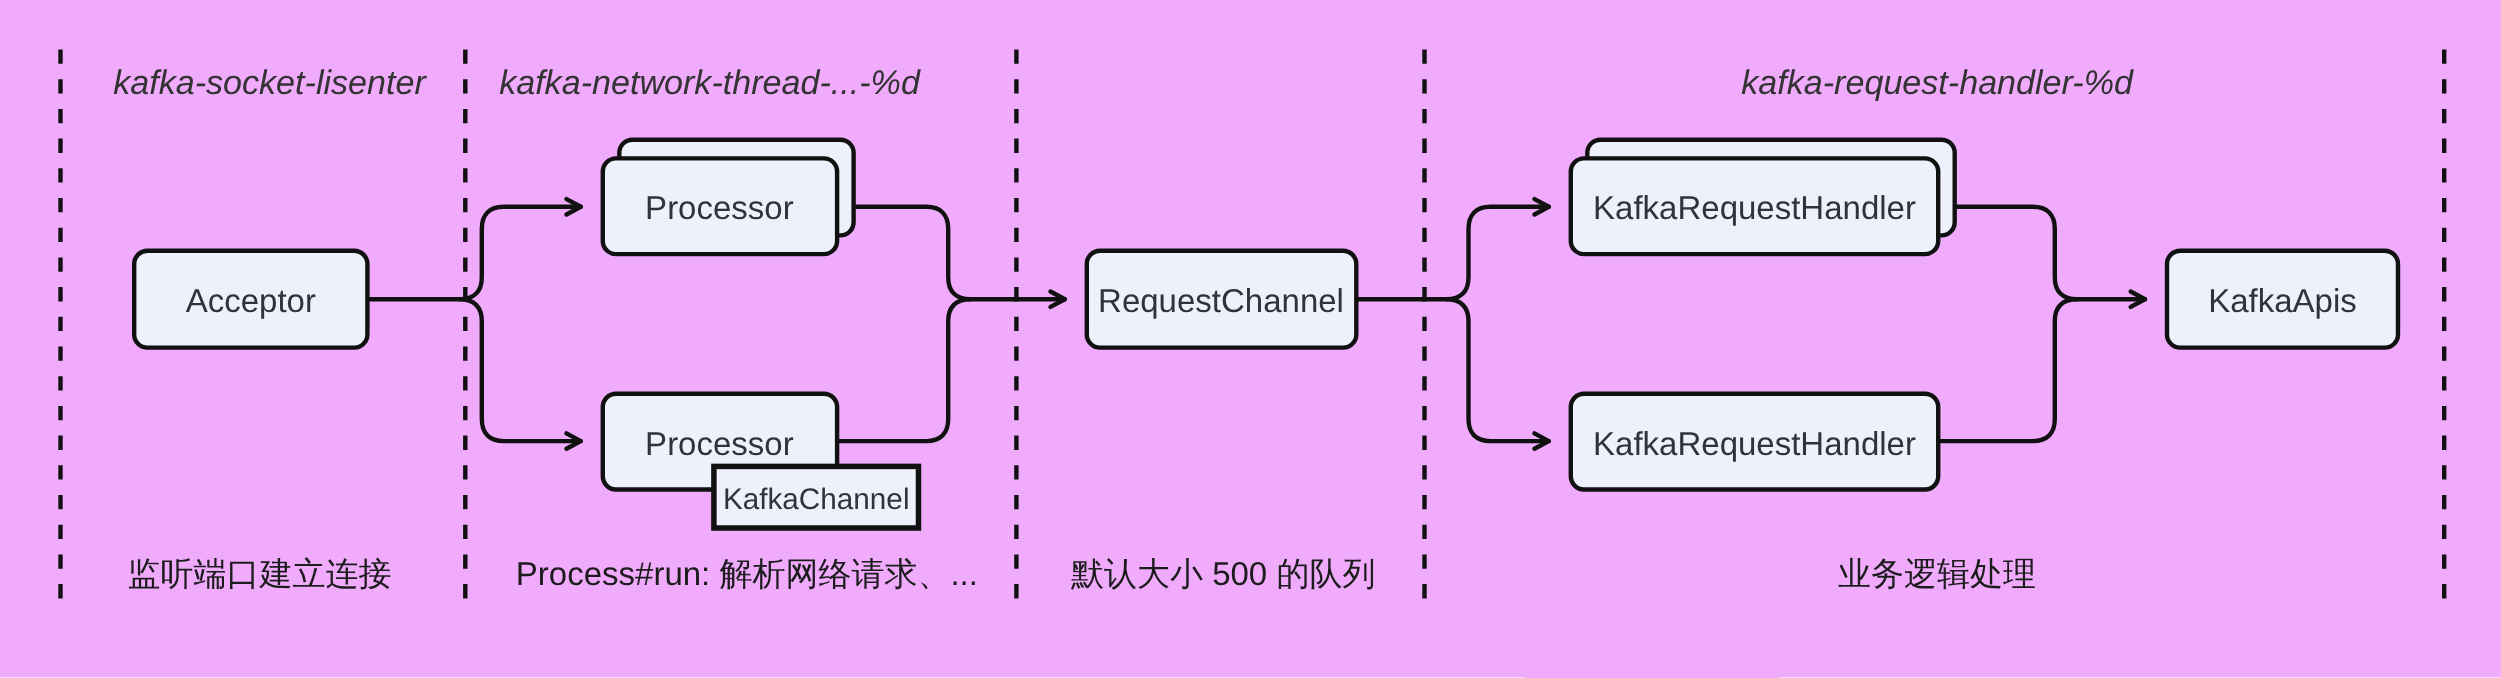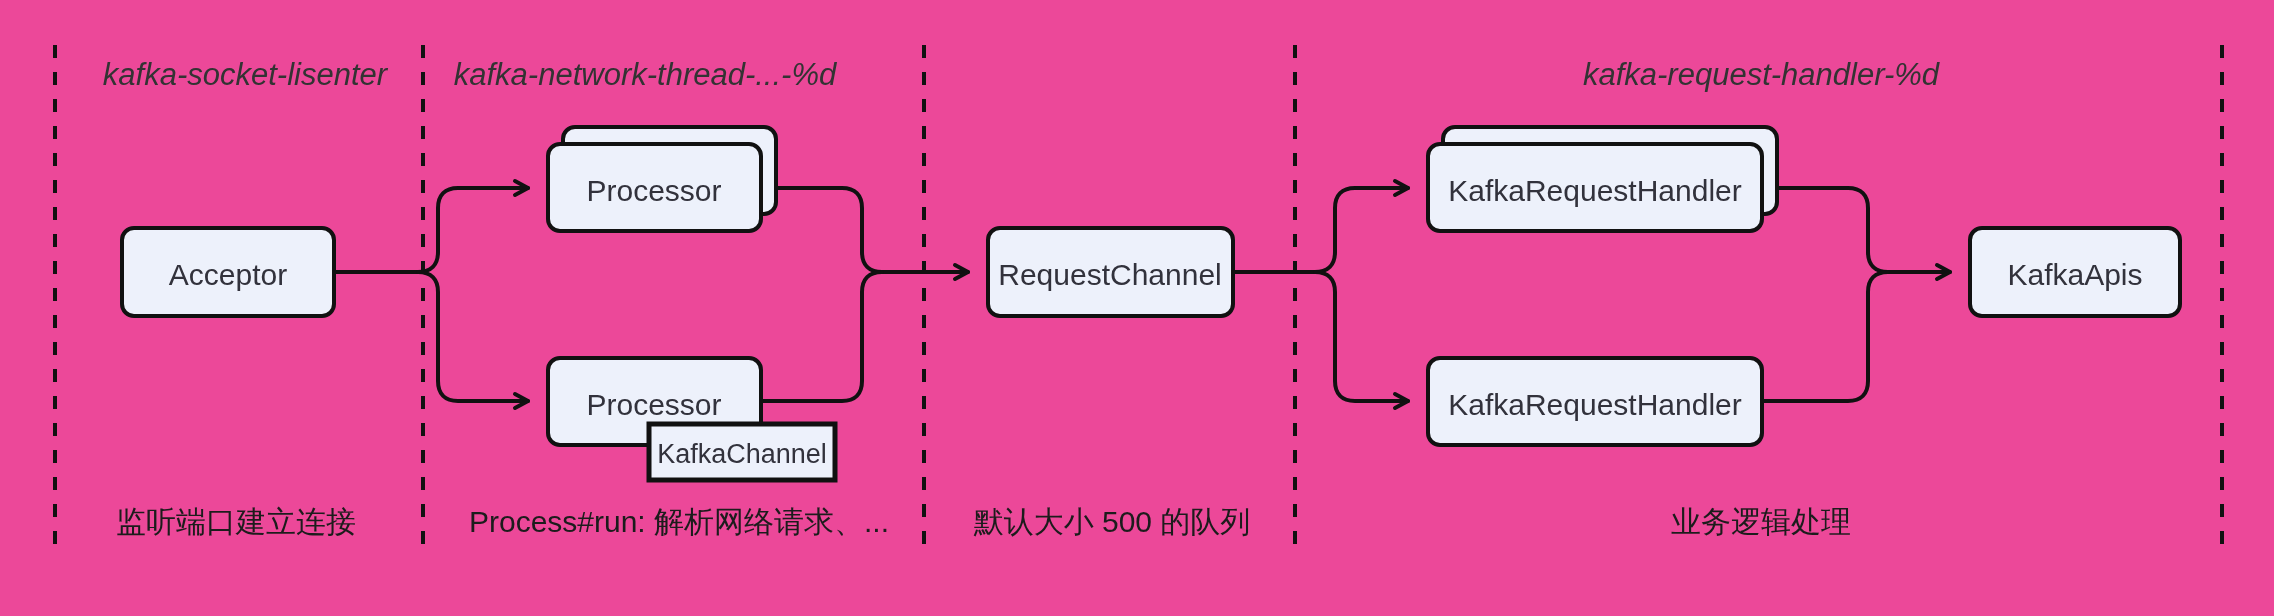--- a/index.html
+++ b/index.html
@@ -4,21 +4,21 @@
 <style>
   html, body {
     margin: 0;
     padding: 0;
     background: #ffffff;
   }
   .stage {
     position: relative;
     width: 2274px;
     height: 616px;
-    background: #ec4899;
+    background: #f0abfc;
     overflow: hidden;
   }
   svg { display: block; width: 100%; height: 100%; }
 
   svg text {
     font-family: "Liberation Sans", sans-serif;
   }
   .section-title {
     font-size: 31px;
     font-style: italic;

